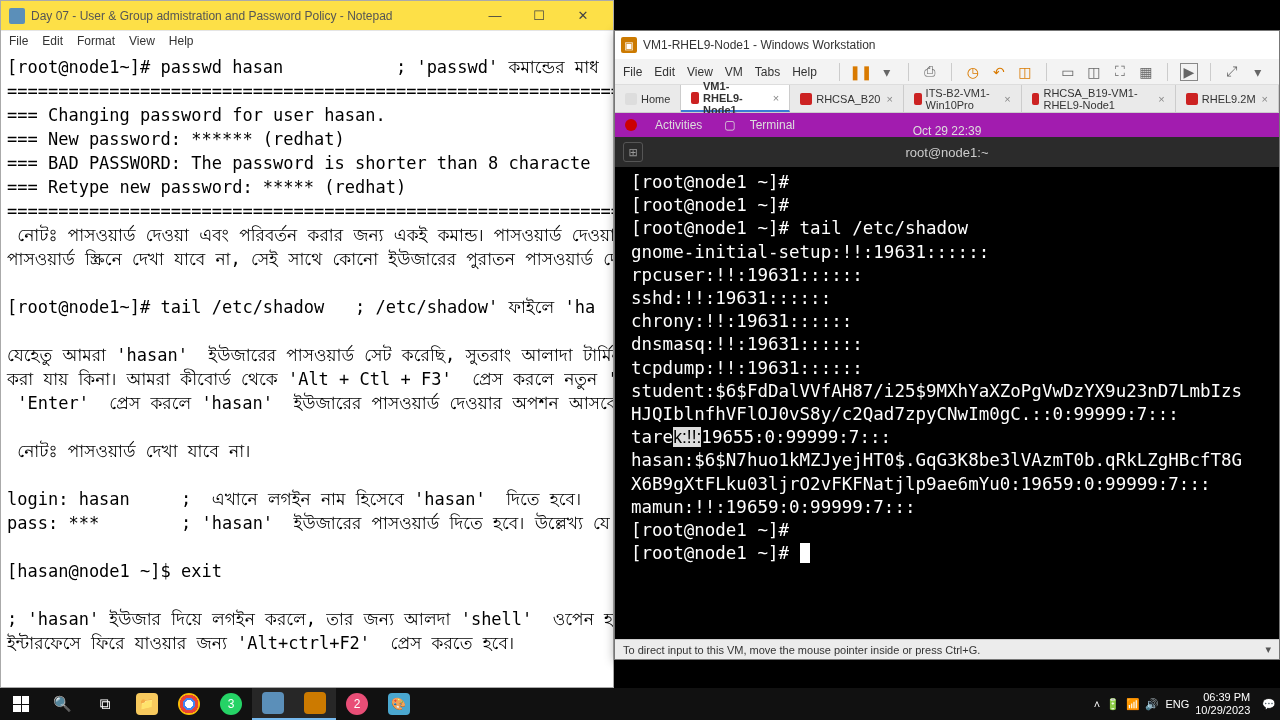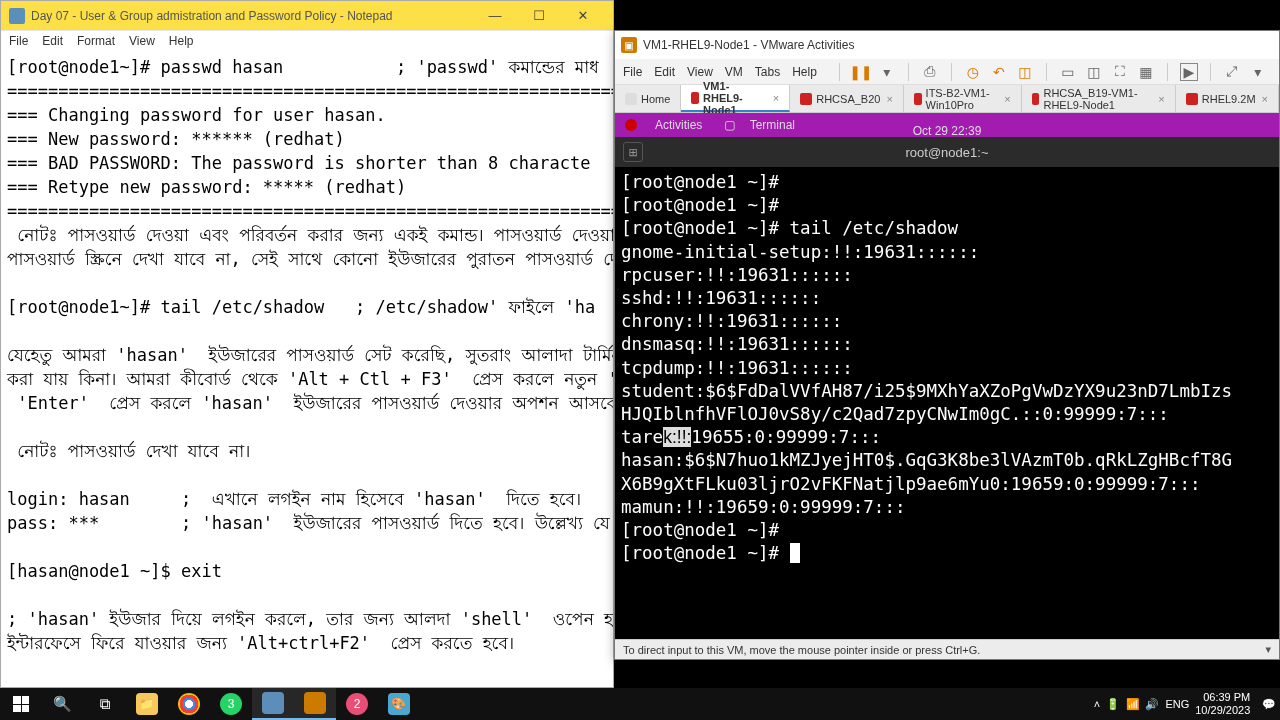--- a/index.html
+++ b/index.html
@@ -31,21 +31,21 @@
 .vmw-tab .ticon.home { background:#ddd;}
 .vmw-tab.active { background: #fff; border-bottom: 2px solid #3a7bd5; }
 .vmw-tab .tclose { font-size: 11px; color: #888; margin-left: 2px;}
 .vmw-guest { background: #000; height: calc(100% - 28px - 26px - 28px - 20px); position: relative; }
 .gnome-topbar { height: 24px; background: #a21caf; display: flex; align-items: center; color: #ddd; font-size: 12px; padding: 0 10px; }
 .gnome-topbar .gt-left { display:flex; gap: 14px; align-items:center;}
 .gnome-topbar .gt-clock { position:absolute; left:50%; transform:translateX(-50%);margin-top:12px;}
 .gnome-topbar .redhat { width:12px; height:12px; background:#c00; border-radius:50%; margin-right:4px;}
 .term-titlebar { height: 30px; background: #2b2b2b; display:flex; align-items:center; justify-content:center; color:#ccc; font-size:13px; position:relative;}
 .term-titlebar .tbox { position:absolute; left:8px; width:20px; height:20px; border:1px solid #555; border-radius:3px; display:flex;align-items:center;justify-content:center; color:#999;font-size:11px;}
-.term-content { font-family: "DejaVu Sans Mono", Consolas, monospace; font-size: 17.5px; line-height: 23.2px; color: #fff; padding: 4px 6px; white-space: pre; overflow: hidden; }
+.term-content { font-family: "DejaVu Sans Mono", Consolas, monospace; font-size: 17.5px; line-height: 23.2px; color: #fff; padding: 4px 16px; white-space: pre; overflow: hidden; }
 .term-content .sel { background:#ddd; color:#000; }
 .term-content .cursor { background:#fff; display:inline-block; width:10px; height:20px; vertical-align:text-bottom;}
 .vmw-status { position:absolute; bottom:0; left:0; right:0; height:20px; background:#ececec; border-top:1px solid #ccc; font-size:11px; color:#333; display:flex; align-items:center; padding:4px 8px;}
 .vmw-status .spacer{flex:1;}
 
 
 .taskbar { position: absolute; left: 0; bottom: 0; width: 1280px; height: 32px; background: #111; display: flex; align-items: center; }
 .tbtn { width: 42px; height: 32px; display:flex; align-items:center; justify-content:center; color:#fff; font-size:15px; }
 .tbtn .sq { width:18px; height:18px; background:#fff; }
 .tbtn.start .sq { background: none; display:grid; grid-template-columns:1fr 1fr; grid-template-rows:1fr 1fr; gap:1px; width:16px; height:16px;}
@@ -98,21 +98,21 @@
 [hasan@node1 ~]$ exit
 
 ; 'hasan' ইউজার দিয়ে লগইন করলে, তার জন্য আলদা 'shell'  ওপেন হবে
 ইন্টারফেসে ফিরে যাওয়ার জন্য 'Alt+ctrl+F2'  প্রেস করতে হবে।
 </div>
 </div>
 
 <div class="vmware">
   <div class="vmw-titlebar">
     <div class="vmw-icon">▣</div>
-    <span>VM1-RHEL9-Node1 - VMware Activities</span>
+    <span>VM1-RHEL9-Node1 - Windows Workstation</span>
   </div>
   <div class="vmw-menubar">
     <span>File</span>
     <span>Edit</span>
     <span>View</span>
     <span>VM</span>
     <span>Tabs</span>
     <span>Help</span>
     <div class="vmw-toolbtns">
       <span class="sep"></span>

